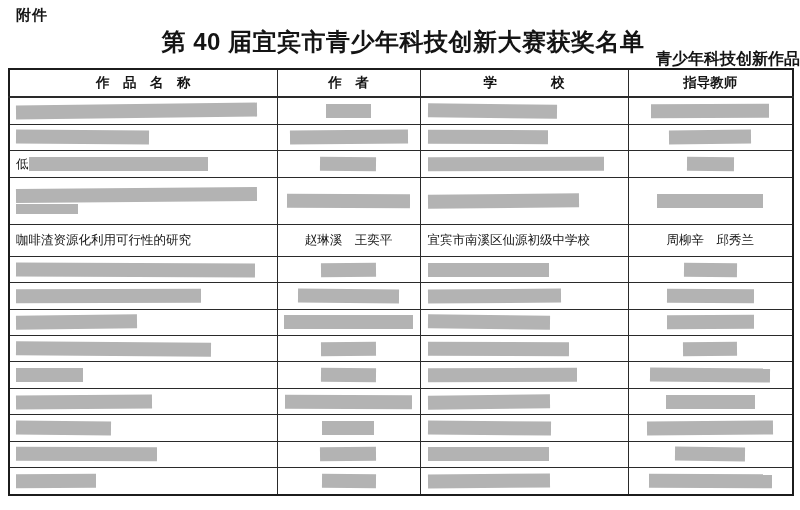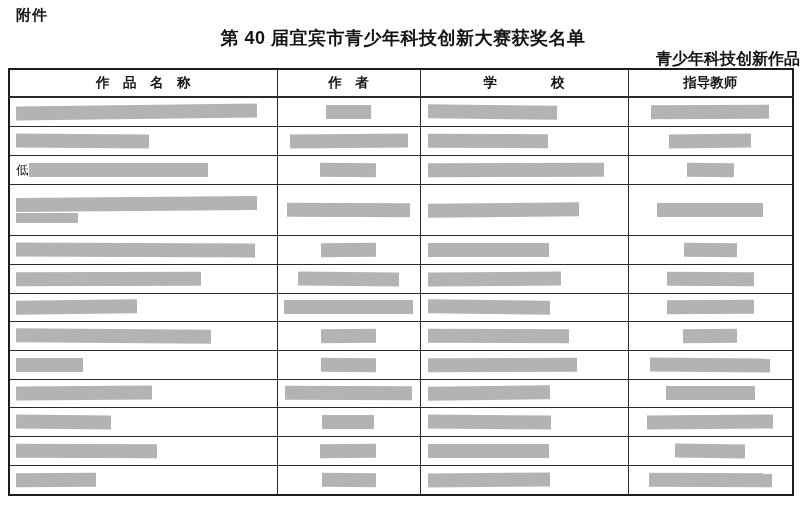--- a/index.html
+++ b/index.html
@@ -13,21 +13,21 @@
   }
   .attachment {
     position: absolute; left: 16px; top: 6px;
     font-family: "Liberation Sans", "DejaVu Sans", sans-serif;
     font-weight: bold; font-size: 15px; letter-spacing: 1px;
   }
   .title {
     position: absolute; left: 0; top: 26px; width: 100%;
     text-align: center;
     font-family: "Liberation Sans", "DejaVu Sans", sans-serif;
-    font-weight: bold; font-size: 18px; letter-spacing: 0.5px; padding-left: 6px;
+    font-weight: bold; font-size: 24px; letter-spacing: 0.5px; padding-left: 6px;
   }
   .subtitle {
     position: absolute; left: 0; top: 49px; width: 100%;
     text-align: right;
     font-family: "Liberation Sans", "DejaVu Sans", sans-serif;
     font-weight: bold; font-size: 16px;
   }
   table.awards {
     position: absolute; left: 8px; top: 68px;
     width: 784px; height: 428px;
@@ -180,20 +180,26 @@
             <div class="box" style="width: 77%; background: rgb(179, 179, 179); --t: -0.66deg;"></div>
           </div>
         </td>
         <td class="c3">
           <div class="redact center">
             <div class="box" style="width: 68%; background: rgb(179, 179, 179); --t: 0deg;"></div>
           </div>
         </td>
       </tr>
       <tr>
+        <td class="c0">咖啡渣资源化利用可行性的研究</td>
+        <td class="c1">赵琳溪　王奕平</td>
+        <td class="c2">宜宾市南溪区仙源初级中学校</td>
+        <td class="c3">周柳辛　邱秀兰</td>
+      </tr>
+      <tr>
         <td class="c0">
           <div class="redact left">
             <div class="box" style="width: 93%; background: rgb(179, 179, 179); --t: 0.22deg;"></div>
           </div>
         </td>
         <td class="c1">
           <div class="redact center">
             <div class="box" style="width: 41%; background: rgb(179, 179, 179); --t: -0.66deg;"></div>
           </div>
         </td>

